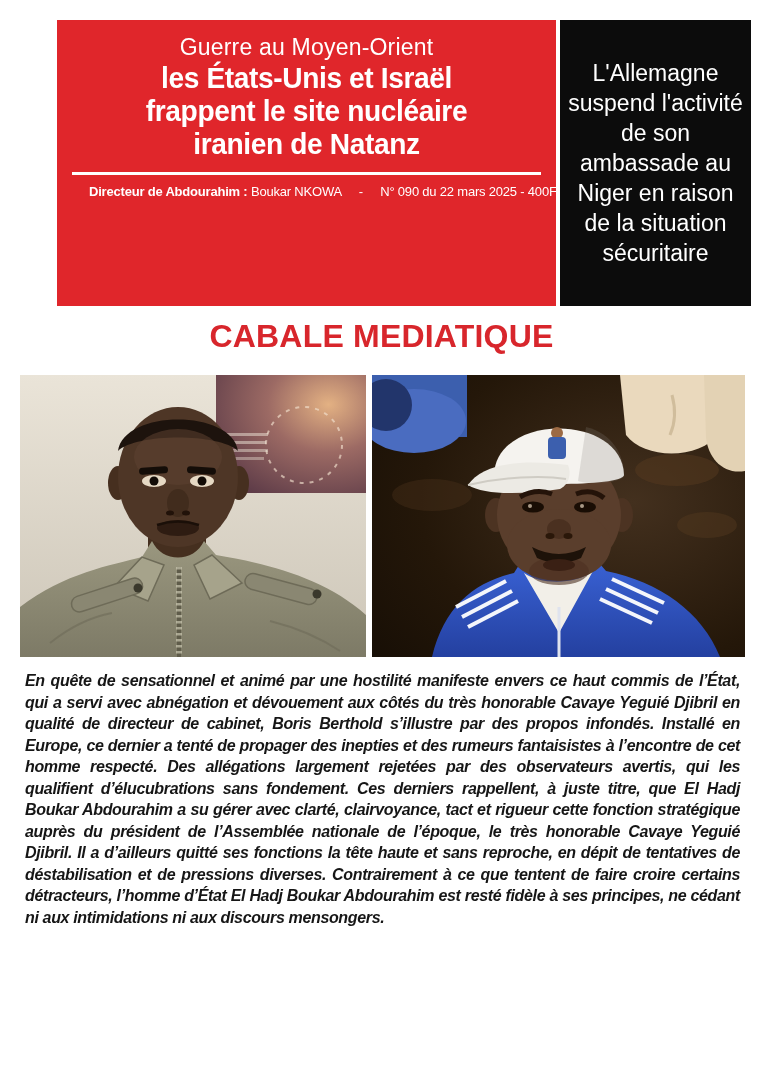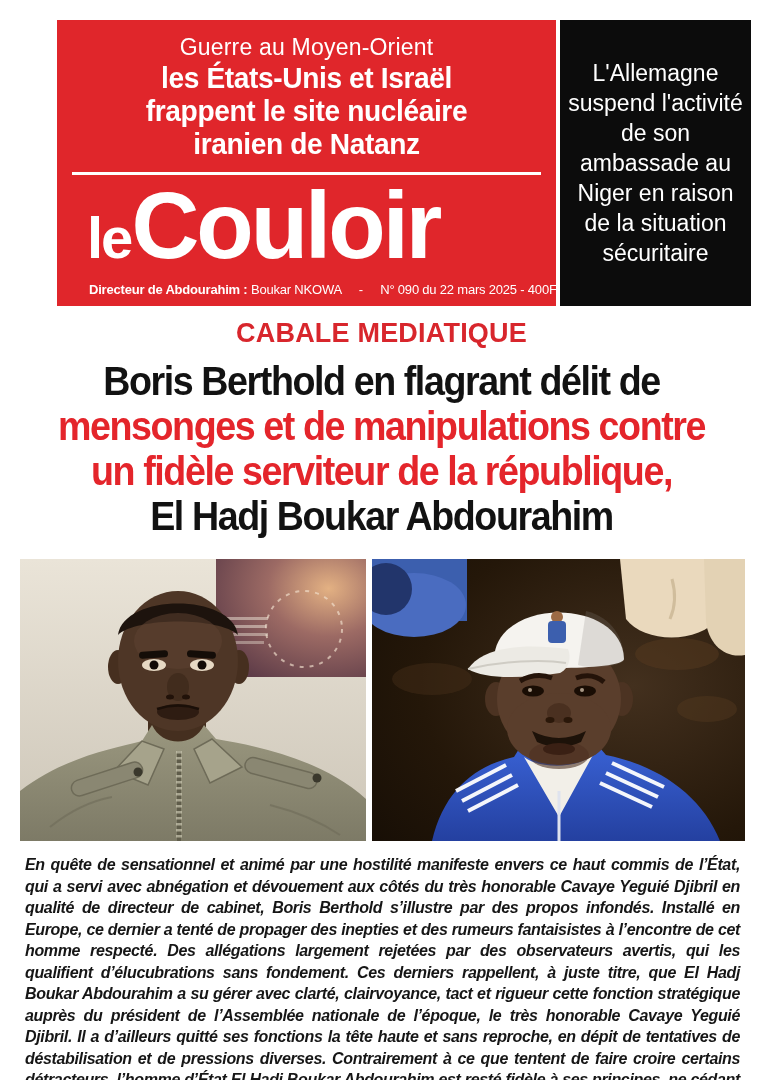--- a/index.html
+++ b/index.html
@@ -18,21 +18,21 @@
   .logo-le { font-weight:700; font-size:58px; letter-spacing:-2px; vertical-align:baseline; }
   .logo-couloir { font-weight:700; font-size:94px; letter-spacing:-3px; vertical-align:baseline; }
   .pub-line { text-align:left; padding-left:32px; margin-top:9px; font-size:13px; letter-spacing:-.2px; white-space:nowrap; }
   .pub-label { font-weight:700; }
   .pub-sep { display:inline-block; margin:0 14px; }
 
   .black-box { flex:1; height:286px; background:#0c0c0c; color:#fff; display:flex; align-items:center; justify-content:flex-end; text-align:center; padding:10px 8px; }
   .black-box p { font-size:23px; line-height:30px; font-weight:400; }
 
   
-  .rubric { margin-top:12px; text-align:center; color:#d8262c; font-weight:700; font-size:27px; letter-spacing:.2px; }
+  .rubric { margin-top:12px; text-align:center; color:#d8262c; font-weight:700; font-size:32px; letter-spacing:.2px; }
   .main-headline { margin-top:10px; text-align:center; font-weight:700; font-size:40px; line-height:45px; letter-spacing:-1.5px; }
   .main-headline .hl { display:block; transform:scaleX(.94); white-space:nowrap; }
   .hl-black { color:#121212; }
   .hl-red { color:#e4252b; }
 
   
   .photos { display:flex; gap:6px; margin:20px 18px 0 20px; height:282px; }
   .photo { overflow:hidden; position:relative; }
   .photo svg { display:block; width:100%; height:100%; }
   .photo-left { width:346px; }
@@ -48,43 +48,34 @@
 
   <header class="masthead">
     <div class="red-box">
       <div class="kicker">Guerre au Moyen-Orient</div>
       <div class="top-headline">
         <span>les États-Unis et Israël</span>
         <span>frappent le site nucléaire</span>
         <span>iranien de Natanz</span>
       </div>
       <div class="divider"></div>
-      <div class="logo-row">
-        <span class="logo-le">le</span><span class="logo-couloir">Couloir</span>
-      </div>
       <div class="pub-line">
         <span class="pub-label">Directeur de Abdourahim :</span>
         <span>Boukar NKOWA</span>
         <span class="pub-sep">-</span>
         <span>N° 090  du 22 mars  2025 - 400FCFA</span>
       </div>
     </div>
     <aside class="black-box">
       <p>L'Allemagne suspend l'activité de son ambassade au Niger en raison de la situation sécuritaire</p>
     </aside>
   </header>
 
   <div class="rubric">CABALE MEDIATIQUE</div>
 
-  <h1 class="main-headline">
-    <span class="hl hl-black">Boris Berthold en flagrant délit de</span>
-    <span class="hl hl-red">mensonges et de manipulations contre</span>
-    <span class="hl hl-red">un fidèle serviteur de la république,</span>
-    <span class="hl hl-black">El Hadj Boukar Abdourahim</span>
-  </h1>
 
   <div class="photos">
 
     <figure class="photo photo-left">
       <svg viewBox="0 0 346 282" preserveAspectRatio="none" aria-hidden="true">
         <defs>
           <linearGradient id="wallG" x1="0" y1="0" x2="0" y2="1">
             <stop offset="0" stop-color="#eae4d8"></stop>
               <stop offset="1" stop-color="#cdc6b8"></stop>
           </linearGradient>

